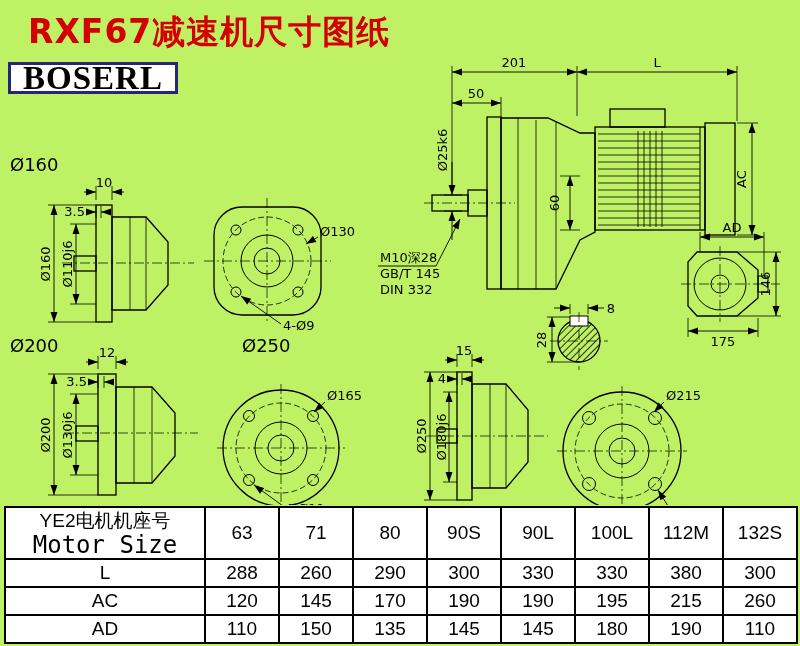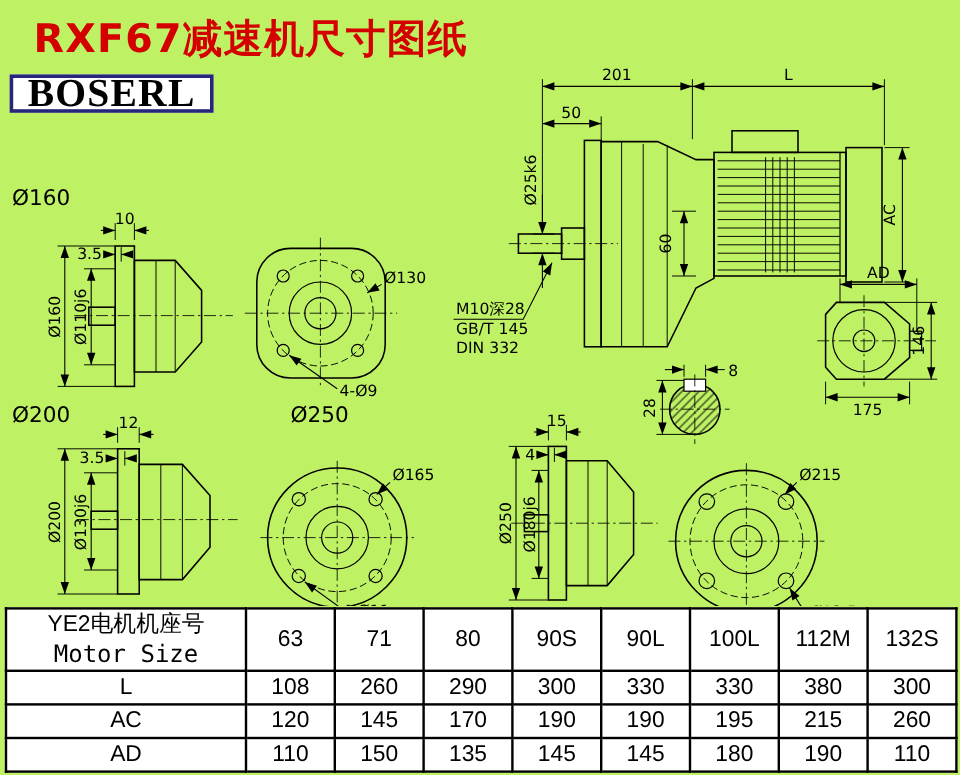--- a/index.html
+++ b/index.html
@@ -19,21 +19,21 @@
   .cl  { fill:none; stroke:#000; stroke-width:0.7; stroke-dasharray:10 3 2 3; }
   .bc  { fill:none; stroke:#000; stroke-width:0.8; stroke-dasharray:6 3; }
   .dim { fill:none; stroke:#000; stroke-width:0.9; }
   text.d { font-size:13px; }
   text.lbl { font-size:18px; }
   table.dims { position:absolute; left:4px; top:506px; width:792px; border-collapse:collapse; table-layout:fixed; background:#fff;padding-left:28px; }
   table.dims td { border:2px solid #000; text-align:center; vertical-align:middle; font-size:19px; color:#000; padding:0; }
   table.dims tr.hrow td { height:52px; }
   table.dims tr.drow td { height:28px; }
   .hdr-cn { font-size:19px; line-height:24px; }
-  .hdr-en { font-family:"DejaVu Sans Mono","Liberation Mono",monospace; font-size:20px; line-height:24px; }
+  .hdr-en { font-family:"DejaVu Sans Mono","Liberation Mono",monospace; font-size:24px; line-height:24px; }
   col.c0 { width:200px; } col.cn { width:74px; }
 </style>
 </head>
 <body>
 
 <div class="page">
 
   <div class="title">RXF67减速机尺寸图纸</div>
 
   <div class="logo">
@@ -274,21 +274,21 @@
         <td>71</td>
         <td>80</td>
         <td>90S</td>
         <td>90L</td>
         <td>100L</td>
         <td>112M</td>
         <td>132S</td>
       </tr>
       <tr class="drow">
         <td>L</td>
-        <td>108</td>
+        <td>288</td>
         <td>260</td>
         <td>290</td>
         <td>300</td>
         <td>330</td>
         <td>330</td>
         <td>380</td>
         <td>300</td>
       </tr>
       <tr class="drow">
         <td>AC</td>

